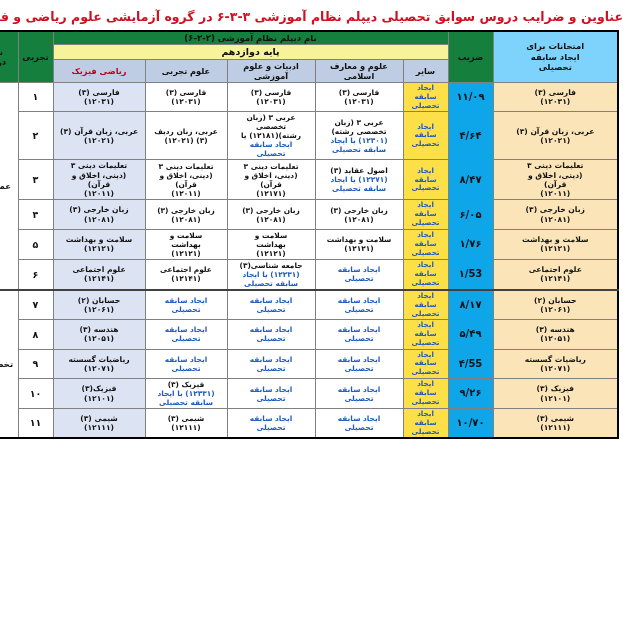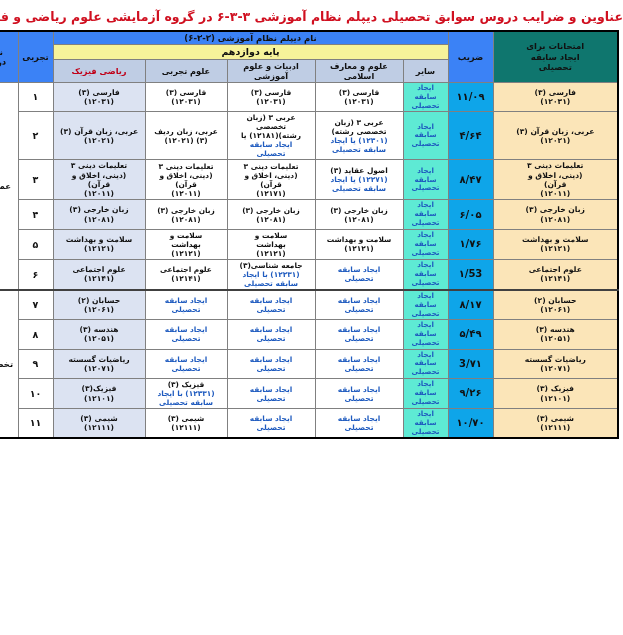--- a/index.html
+++ b/index.html
@@ -48,28 +48,28 @@
     vertical-align: middle;
     padding: 1px 1px;
     line-height: 1.22;
     font-weight: bold;
     word-wrap: break-word;
   }
   
   table.grid {
     border: 2px solid #000000;
   }
-  .hdr-blue { background: #3b82f6; font-size: 8.5px; }
+  .hdr-blue { background: #15803d; font-size: 8.5px; }
   .hdr-yellow { background: #f7f39a; font-size: 9.5px; }
-  .hdr-peach { background: #0f766e; font-size: 8.5px; }
+  .hdr-peach { background: #7dd3fc; font-size: 8.5px; }
   .hdr-sub { background: #bfcde4; font-size: 8.2px; }
   .hdr-red { color: #c00018; }
   .col-exam { background: #fbe5b8; font-size: 7.6px; }
   .col-coef { background: #0ea5e9; font-size: 10px; }
-  .col-other { background: #5eead4; font-size: 7.2px; }
+  .col-other { background: #fde047; font-size: 7.2px; }
   .col-islamic { background: #ffffff; font-size: 7.4px; }
   .col-human { background: #ffffff; font-size: 7.4px; }
   .col-exp { background: #ffffff; font-size: 7.4px; }
   .col-math { background: #dce3f2; font-size: 7.6px; }
   .col-row { background: #ffffff; font-size: 9.5px; }
   .col-type { background: #ffffff; font-size: 8.5px; }
   .blue-note { color: #1f5bbf; }
   .thick-top { border-top: 2px solid #404040 !important; }
   .cellline { display: block; }
 </style>
@@ -378,21 +378,21 @@
             <span class="cellline">هندسه (۳)</span>
             <span class="cellline">(۱۲۰۵۱)</span>
           </td>
           <td class="col-row">۸</td>
         </tr>
         <tr>
           <td class="col-exam">
             <span class="cellline">ریاضیات گسسته</span>
             <span class="cellline">(۱۲۰۷۱)</span>
           </td>
-          <td class="col-coef">3/۷۱</td>
+          <td class="col-coef">۴/55</td>
           <td class="col-other">
             <span class="cellline blue-note">ایجاد</span>
             <span class="cellline blue-note">سابقه</span>
             <span class="cellline blue-note">تحصیلی</span>
           </td>
           <td class="col-islamic">
             <span class="cellline blue-note">ایجاد سابقه</span>
             <span class="cellline blue-note">تحصیلی</span>
           </td>
           <td class="col-human">

